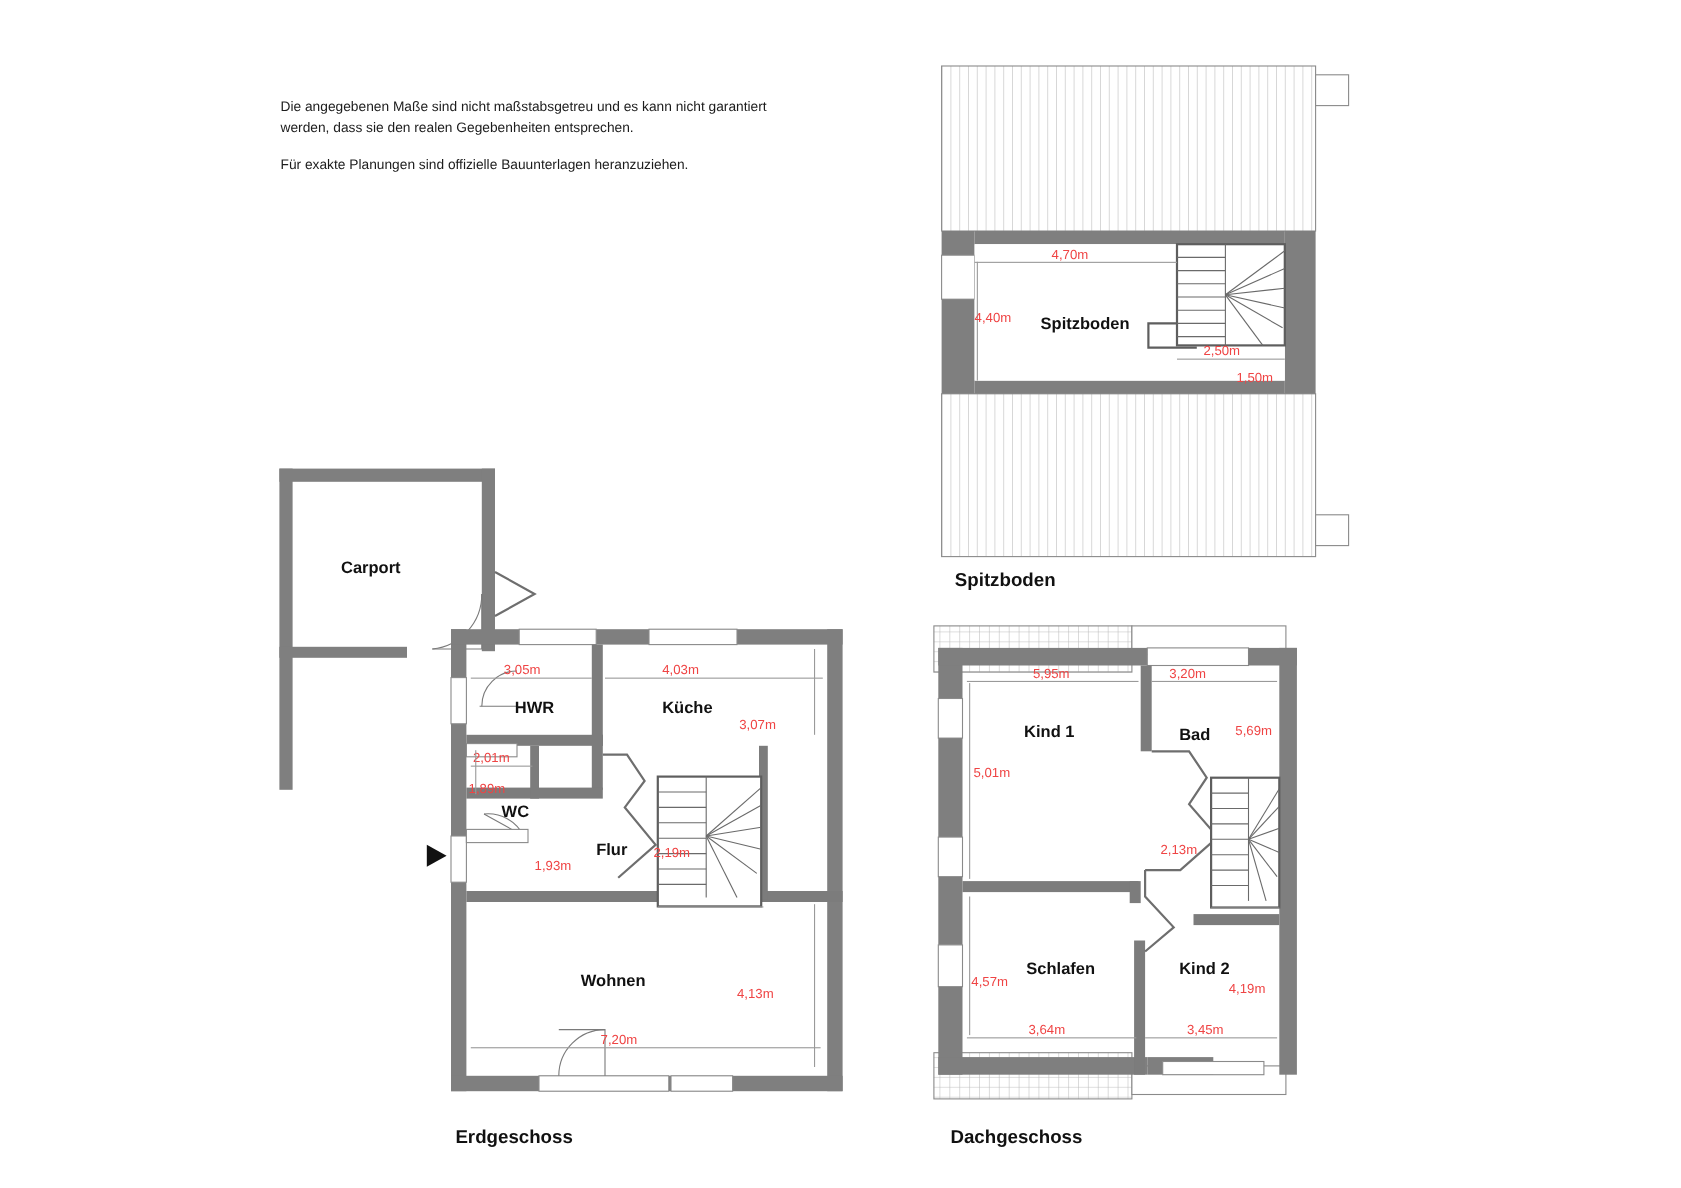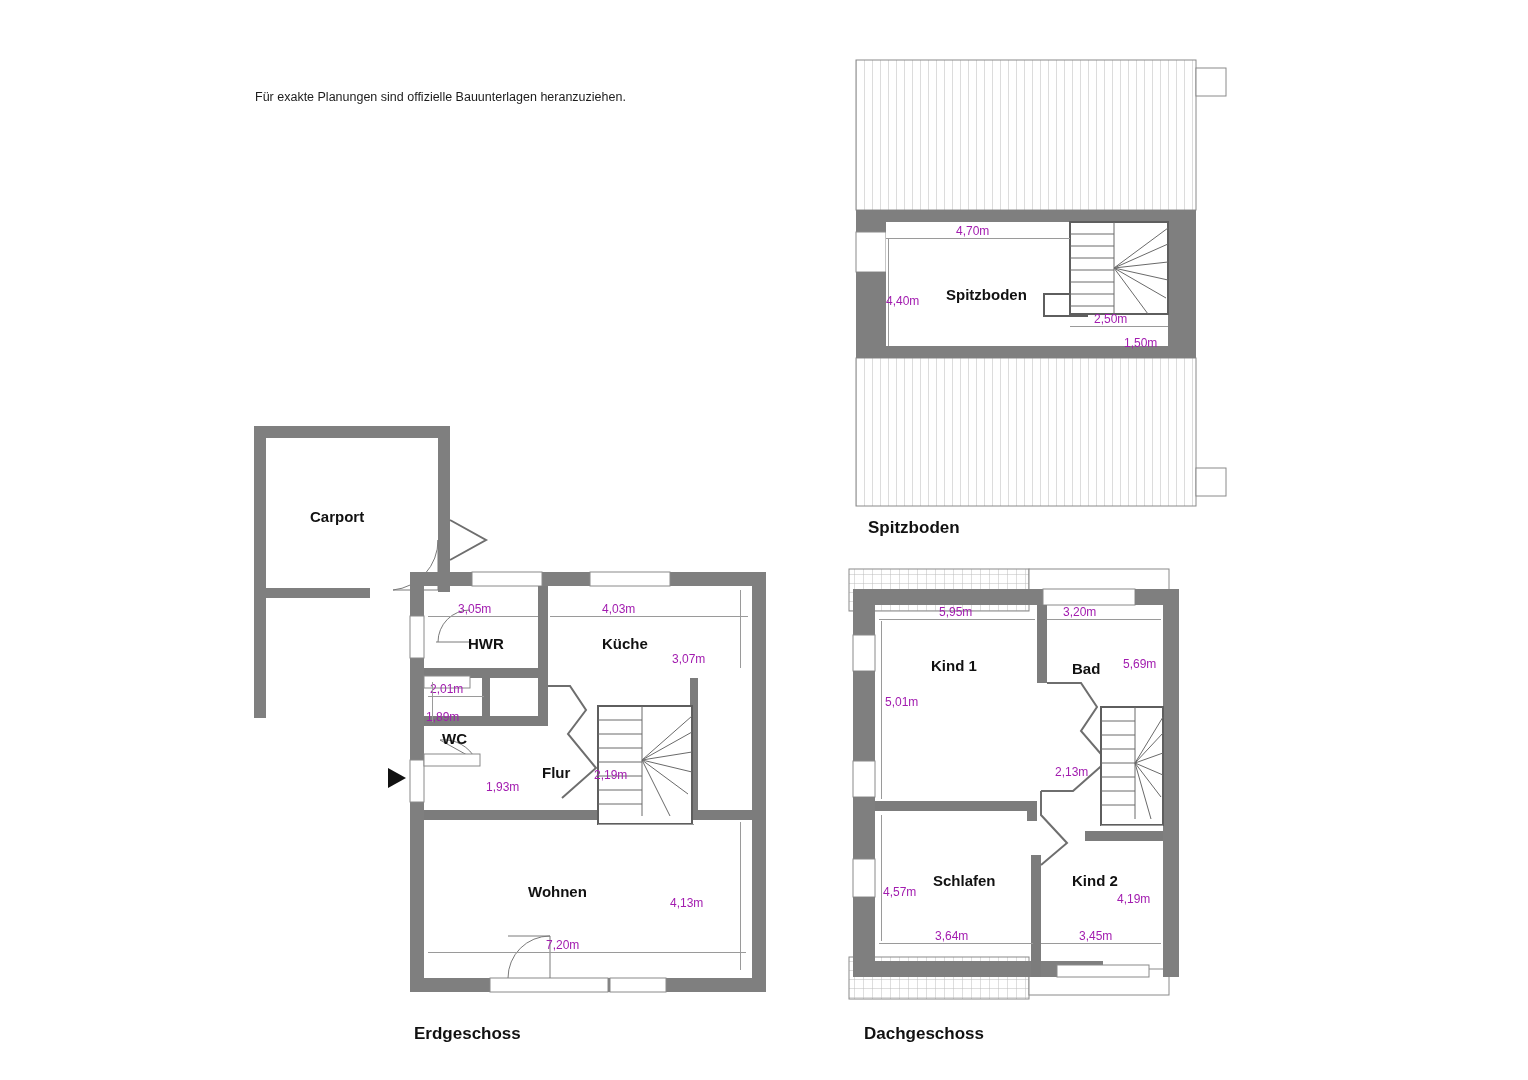--- a/index.html
+++ b/index.html
@@ -40,21 +40,21 @@
   .room-label {
     position: absolute;
     font-size: 15px;
     font-weight: bold;
     color: #111;
     white-space: nowrap;
   }
   .dim {
     position: absolute;
     font-size: 12px;
-    color: #a21caf;
+    color: #ef4444;
     white-space: nowrap;
   }
   .dimline-h {
     position: absolute;
     height: 1px;
     background: #9a9a9a;
   }
   .dimline-v {
     position: absolute;
     width: 1px;
@@ -68,20 +68,21 @@
     white-space: nowrap;
   }
   svg { display: block; overflow: visible; }
 </style>
 </head>
 <body>
 
 <div class="page">
 
   <div class="note">
+    <p>Die angegebenen Maße sind nicht maßstabsgetreu und es kann nicht garantiert werden, dass sie den realen Gegebenheiten entsprechen.</p>
     <p>Für exakte Planungen sind offizielle Bauunterlagen heranzuziehen.</p>
   </div>
 
   <div class="plan" style="left:848px; top:58px; width:390px; height:450px;">
     <svg width="390" height="450" viewBox="0 0 390 450">
       <defs>
         <pattern id="vstripe" width="8" height="8" patternUnits="userSpaceOnUse">
           <rect width="8" height="8" fill="#ffffff"></rect>
           <line x1="0" y1="0" x2="0" y2="8" stroke="#b9b9b9" stroke-width="1"></line>
         </pattern>
@@ -126,21 +127,21 @@
         <line x1="266" y1="210" x2="300" y2="256"></line>
       </g>
 
       <path d="M222 236 L196 236 L196 258 L240 258" fill="none" stroke="#5e5e5e" stroke-width="2"></path>
     </svg>
 
     <div class="dimline-h" style="left:38px; top:180px; width:184px;"></div>
     <div class="dim" style="left:108px; top:166px;">4,70m</div>
 
     <div class="dimline-v" style="left:40px; top:180px; height:108px;"></div>
-    <div class="dim" style="left:38px; top:236px;">4,40m</div>
+    <div class="dim" style="left:38px; top:224px;">4,40m</div>
 
     <div class="dimline-h" style="left:222px; top:268px; width:98px;"></div>
     <div class="dim" style="left:246px; top:254px;">2,50m</div>
 
     <div class="dim" style="left:276px; top:278px;">1,50m</div>
 
     <div class="room-label" style="left:98px; top:228px;">Spitzboden</div>
   </div>
 
   <div class="plan-title" style="left:868px; top:518px;">Spitzboden</div>
@@ -213,21 +214,21 @@
         <line x1="392" y1="340" x2="420" y2="396"></line>
       </g>
 
       <path d="M300 558 L300 516 L258 516" fill="none" stroke="#7a7a7a" stroke-width="1"></path>
       <path d="M300 516 A42 42 0 0 0 258 558" fill="none" stroke="#7a7a7a" stroke-width="1"></path>
     </svg>
 
     <div class="room-label" style="left:60px; top:88px;">Carport</div>
     <div class="room-label" style="left:218px; top:215px;">HWR</div>
     <div class="room-label" style="left:352px; top:215px;">Küche</div>
-    <div class="room-label" style="left:192px; top:310px;">WC</div>
+    <div class="room-label" style="left:206px; top:310px;">WC</div>
     <div class="room-label" style="left:292px; top:344px;">Flur</div>
     <div class="room-label" style="left:278px; top:463px;">Wohnen</div>
 
     <div class="dimline-h" style="left:178px; top:196px; width:110px;"></div>
     <div class="dim" style="left:208px; top:182px;">3,05m</div>
 
     <div class="dimline-h" style="left:300px; top:196px; width:198px;"></div>
     <div class="dim" style="left:352px; top:182px;">4,03m</div>
 
     <div class="dimline-v" style="left:490px; top:170px; height:78px;"></div>

